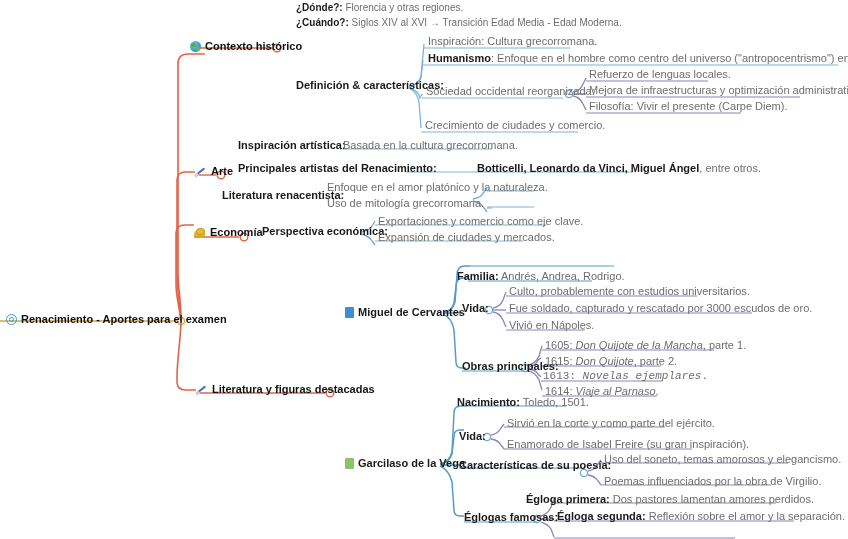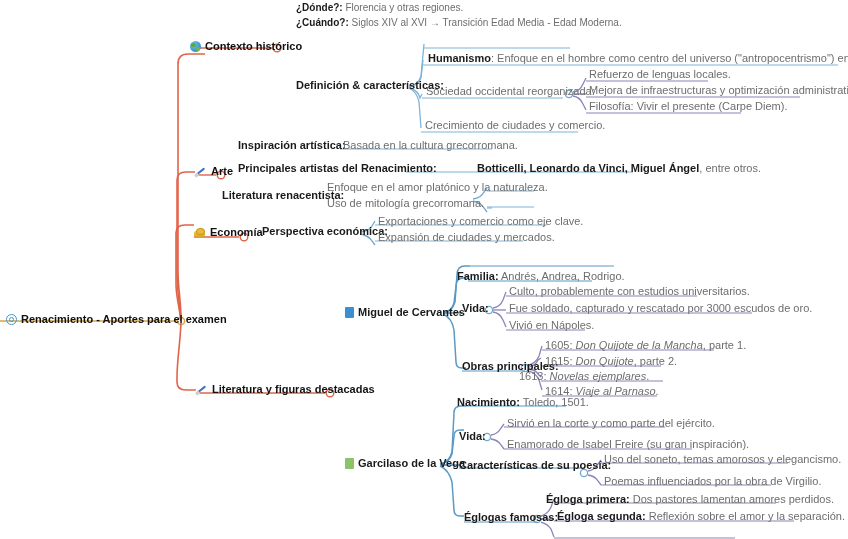--- a/index.html
+++ b/index.html
@@ -235,20 +235,23 @@
   </div>
   <div class="nd" style="left:296px; top:16px;">
     <span class="k">¿Cuándo?:</span>
     <span>Siglos XIV al XVI → Transición Edad Media - Edad Moderna.</span>
   </div>
 
   <div class="nd lvl2" style="left:296px; top:79px;">
     <span>Definición &amp; características:</span>
   </div>
 
+  <div class="nd lvl3" style="left:428px; top:35px;">
+    <span>Inspiración: Cultura grecorromana.</span>
+  </div>
   <div class="nd lvl3" style="left:428px; top:52px;">
     <span class="k">Humanismo</span><span>: Enfoque en el hombre como centro del universo ("antropocentrismo") en lugar de la iglesia.</span>
   </div>
   <div class="nd lvl3" style="left:426px; top:85px;">
     <span>Sociedad occidental reorganizada:</span>
   </div>
   <div class="nd lvl3" style="left:425px; top:119px;">
     <span>Crecimiento de ciudades y comercio.</span>
   </div>
 
@@ -332,21 +335,21 @@
 
   <div class="nd lvl2" style="left:462px; top:360px;">
     <span>Obras principales:</span>
   </div>
   <div class="nd lvl3" style="left:545px; top:339px;">
     <span>1605: </span><span class="it">Don Quijote de la Mancha</span><span>, parte 1.</span>
   </div>
   <div class="nd lvl3" style="left:545px; top:355px;">
     <span>1615: </span><span class="it">Don Quijote</span><span>, parte 2.</span>
   </div>
-  <div class="nd lvl3" style="left:519px; top:370px;">
+  <div class="nd lvl3" style="left:543px; top:370px;font-family:Liberation Mono, monospace;">
     <span>1613: </span><span class="it">Novelas ejemplares</span><span>.</span>
   </div>
   <div class="nd lvl3" style="left:545px; top:385px;">
     <span>1614: </span><span class="it">Viaje al Parnaso</span><span>.</span>
   </div>
 
   <div class="nd lvl2" style="left:345px; top:457px;">
     <span class="ic ic-sq-green"></span><span>Garcilaso de la Vega</span>
   </div>
 
@@ -371,20 +374,20 @@
   <div class="nd lvl3" style="left:604px; top:453px;">
     <span>Uso del soneto, temas amorosos y elegancismo.</span>
   </div>
   <div class="nd lvl3" style="left:604px; top:475px;">
     <span>Poemas influenciados por la obra de Virgilio.</span>
   </div>
 
   <div class="nd lvl2" style="left:464px; top:511px;">
     <span>Églogas famosas:</span>
   </div>
-  <div class="nd lvl3" style="left:546px; top:493px;">
+  <div class="nd lvl3" style="left:526px; top:493px;">
     <span class="k">Égloga primera:</span><span> Dos pastores lamentan amores perdidos.</span>
   </div>
   <div class="nd lvl3" style="left:557px; top:510px;">
     <span class="k">Égloga segunda:</span><span> Reflexión sobre el amor y la separación.</span>
   </div>
 
 </div>
 
 </body></html>

